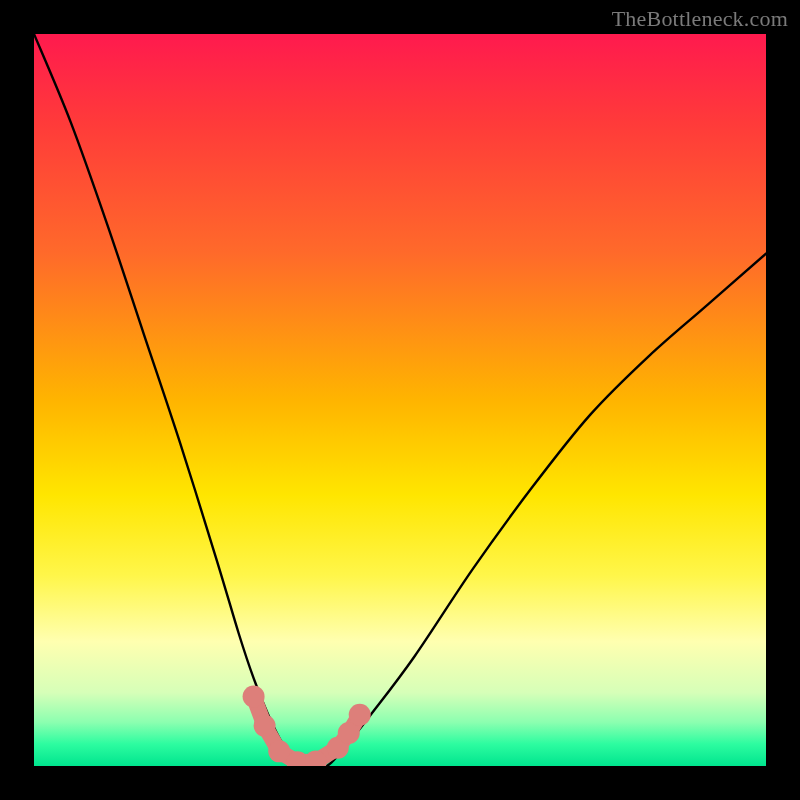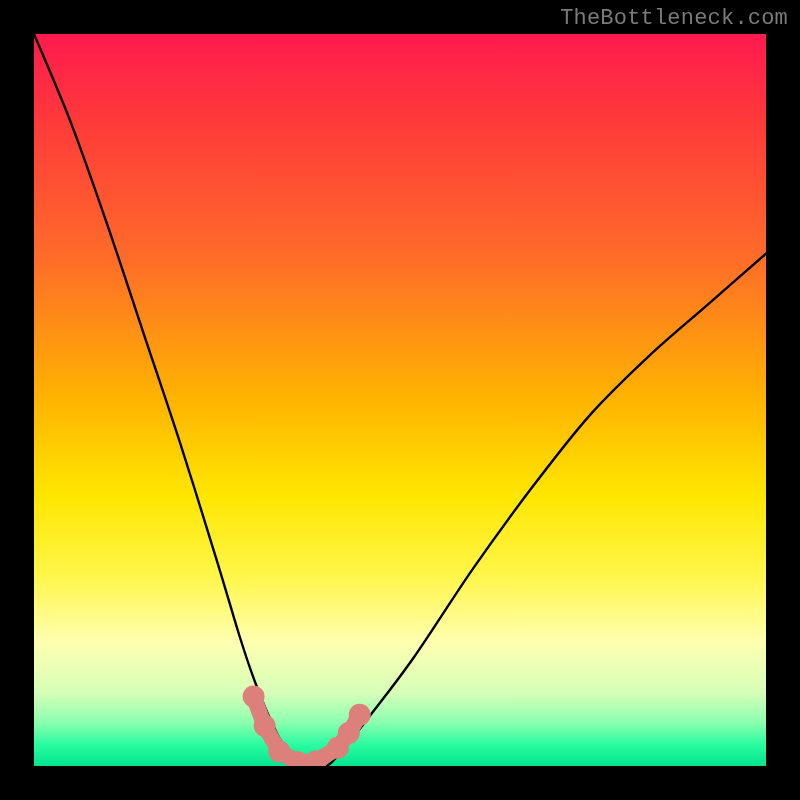--- a/index.html
+++ b/index.html
@@ -38,21 +38,21 @@
       #d6ffb8 90%,
       #8cffb0 94%,
       #2dfca0 97%,
       #00e58e 100%
     );
   }
   .watermark {
     position: absolute;
     top: 6px;
     right: 12px;
-    font-family: Liberation Mono, monospace;
+    font-family: Liberation Serif, serif;
     font-size: 22px;
     color: #7a7a7a;
     letter-spacing: 0.2px;
     user-select: none;
   }
   svg {
     position: absolute;
     inset: 0;
   }
 </style>

